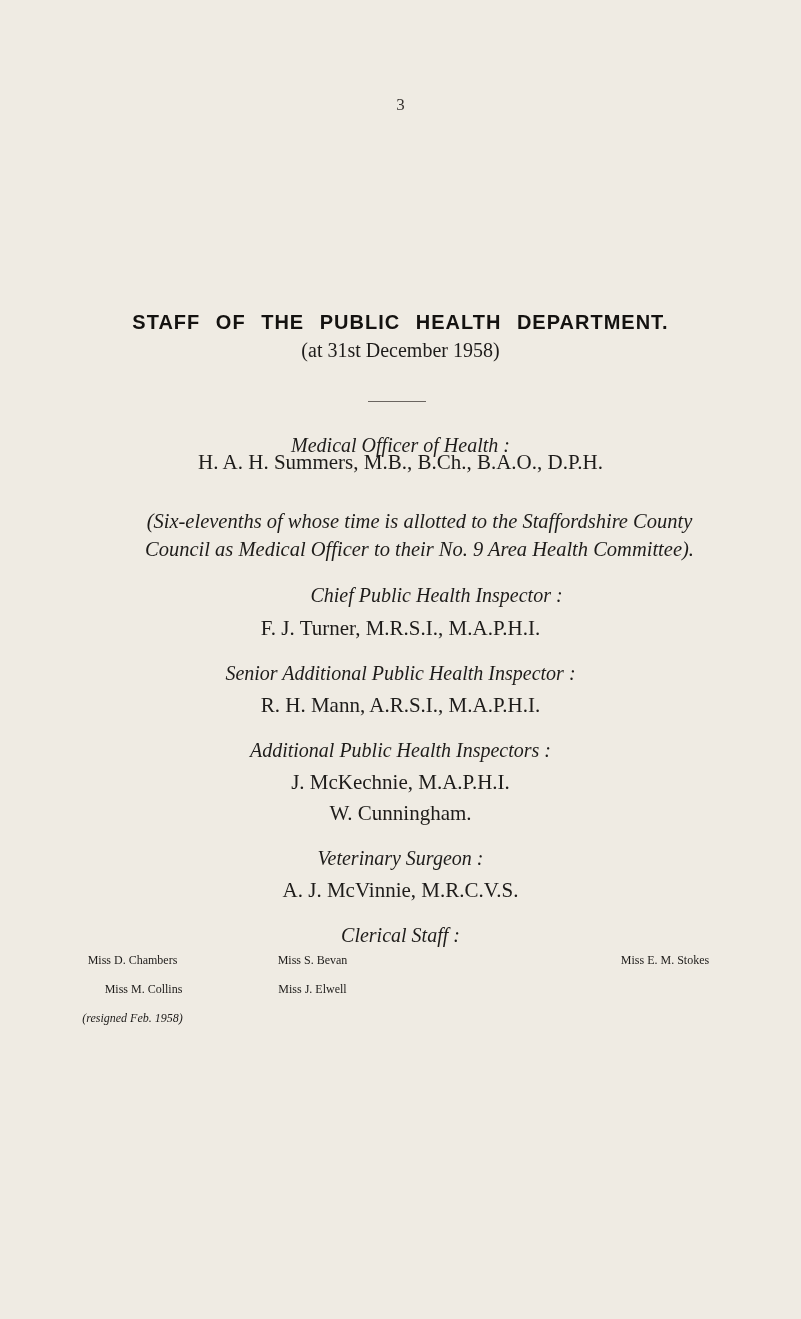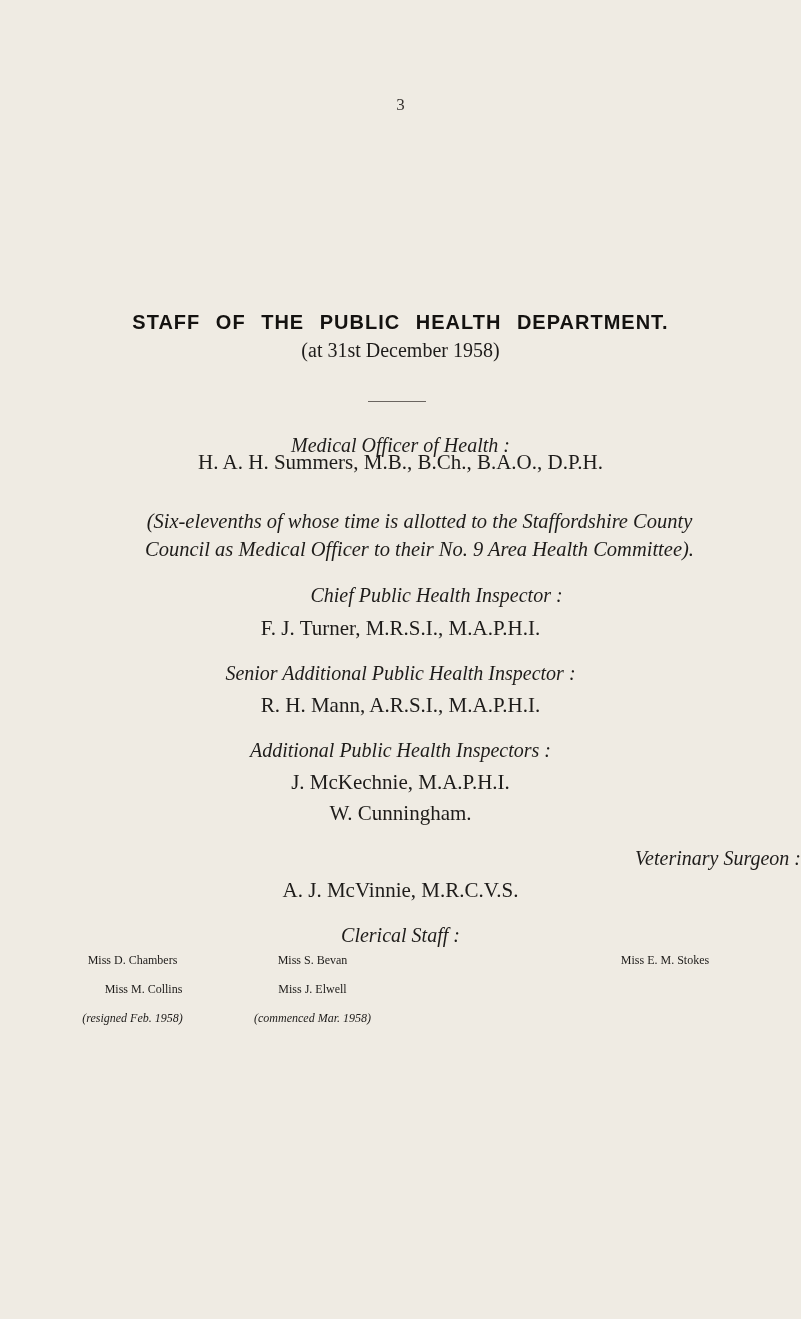--- a/index.html
+++ b/index.html
@@ -50,32 +50,31 @@
 <div class="abs role" style="top:584px;margin-left:36px;">Chief Public Health Inspector :</div>
 <div class="abs name" style="top:616px;">F. J. Turner, M.R.S.I., M.A.P.H.I.</div>
 
 <div class="abs role" style="top:662px;">Senior Additional Public Health Inspector :</div>
 <div class="abs name" style="top:693px;">R. H. Mann, A.R.S.I., M.A.P.H.I.</div>
 
 <div class="abs role" style="top:739px;">Additional Public Health Inspectors :</div>
 <div class="abs name" style="top:770px;">J. McKechnie, M.A.P.H.I.</div>
 <div class="abs name" style="top:801px;">W. Cunningham.</div>
 
-<div class="abs role" style="top:847px;text-align:right;">Veterinary Surgeon :</div>
+<div class="abs role" style="top:847px;">Veterinary Surgeon :</div>
 <div class="abs name" style="top:878px;">A. J. McVinnie, M.R.C.V.S.</div>
 
 <div class="abs role" style="top:924px;">Clerical Staff :</div>
 
 <div class="clerical-col" style="left:40px; width:185px; top:953px;">
   <div>Miss D. Chambers</div>
   <div style="padding-left:22px;">Miss M. Collins</div>
   <div class="italic">(resigned Feb. 1958)</div>
 </div>
 
 <div class="clerical-col" style="left:183px; width:185px; top:953px; left:170px; width:285px;">
   <div>Miss S. Bevan</div>
   <div>Miss J. Elwell</div>
-  <div class="italic">(commenced Mar. 1958)</div>
 </div>
 
 <div class="clerical-col" style="left:545px; width:240px; top:953px;">
   <div>Miss E. M. Stokes</div>
 </div>
 
 </body></html>

